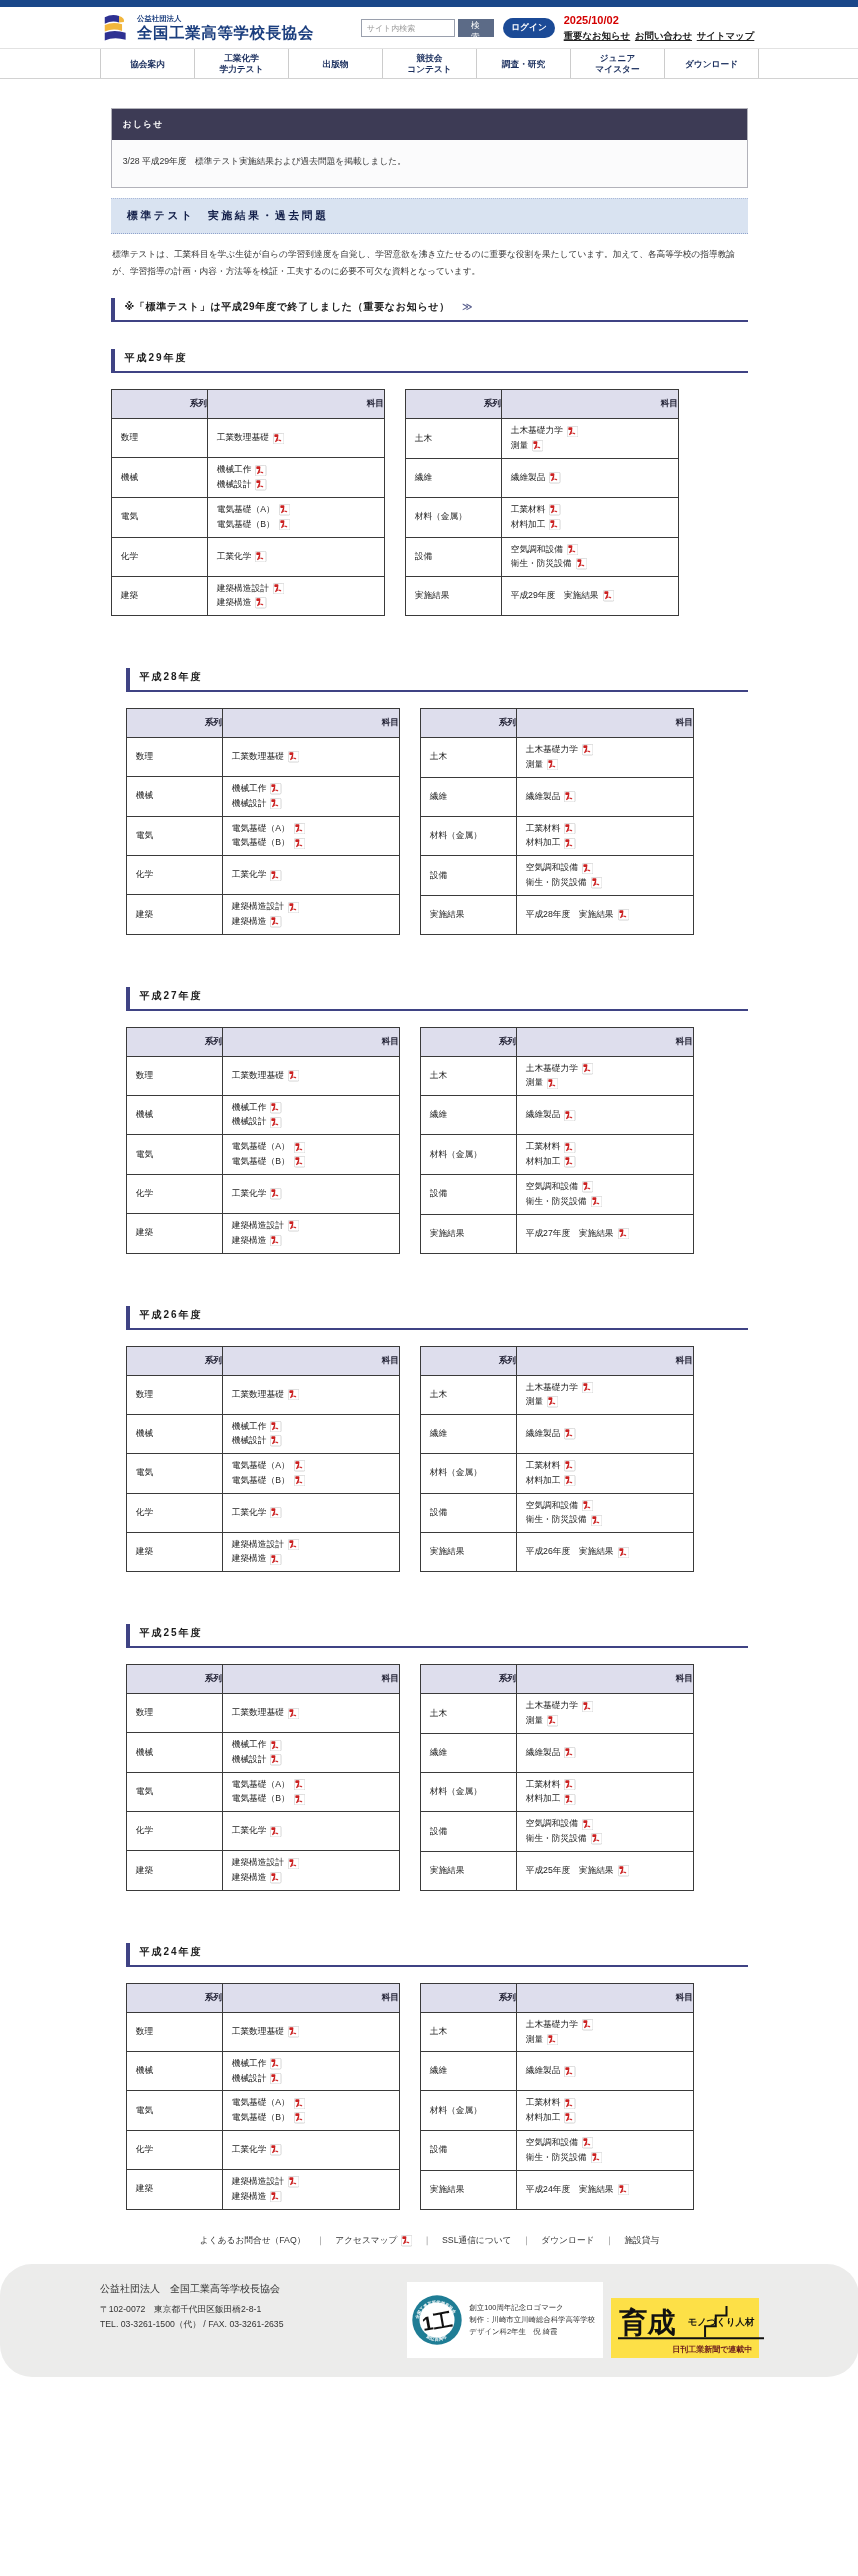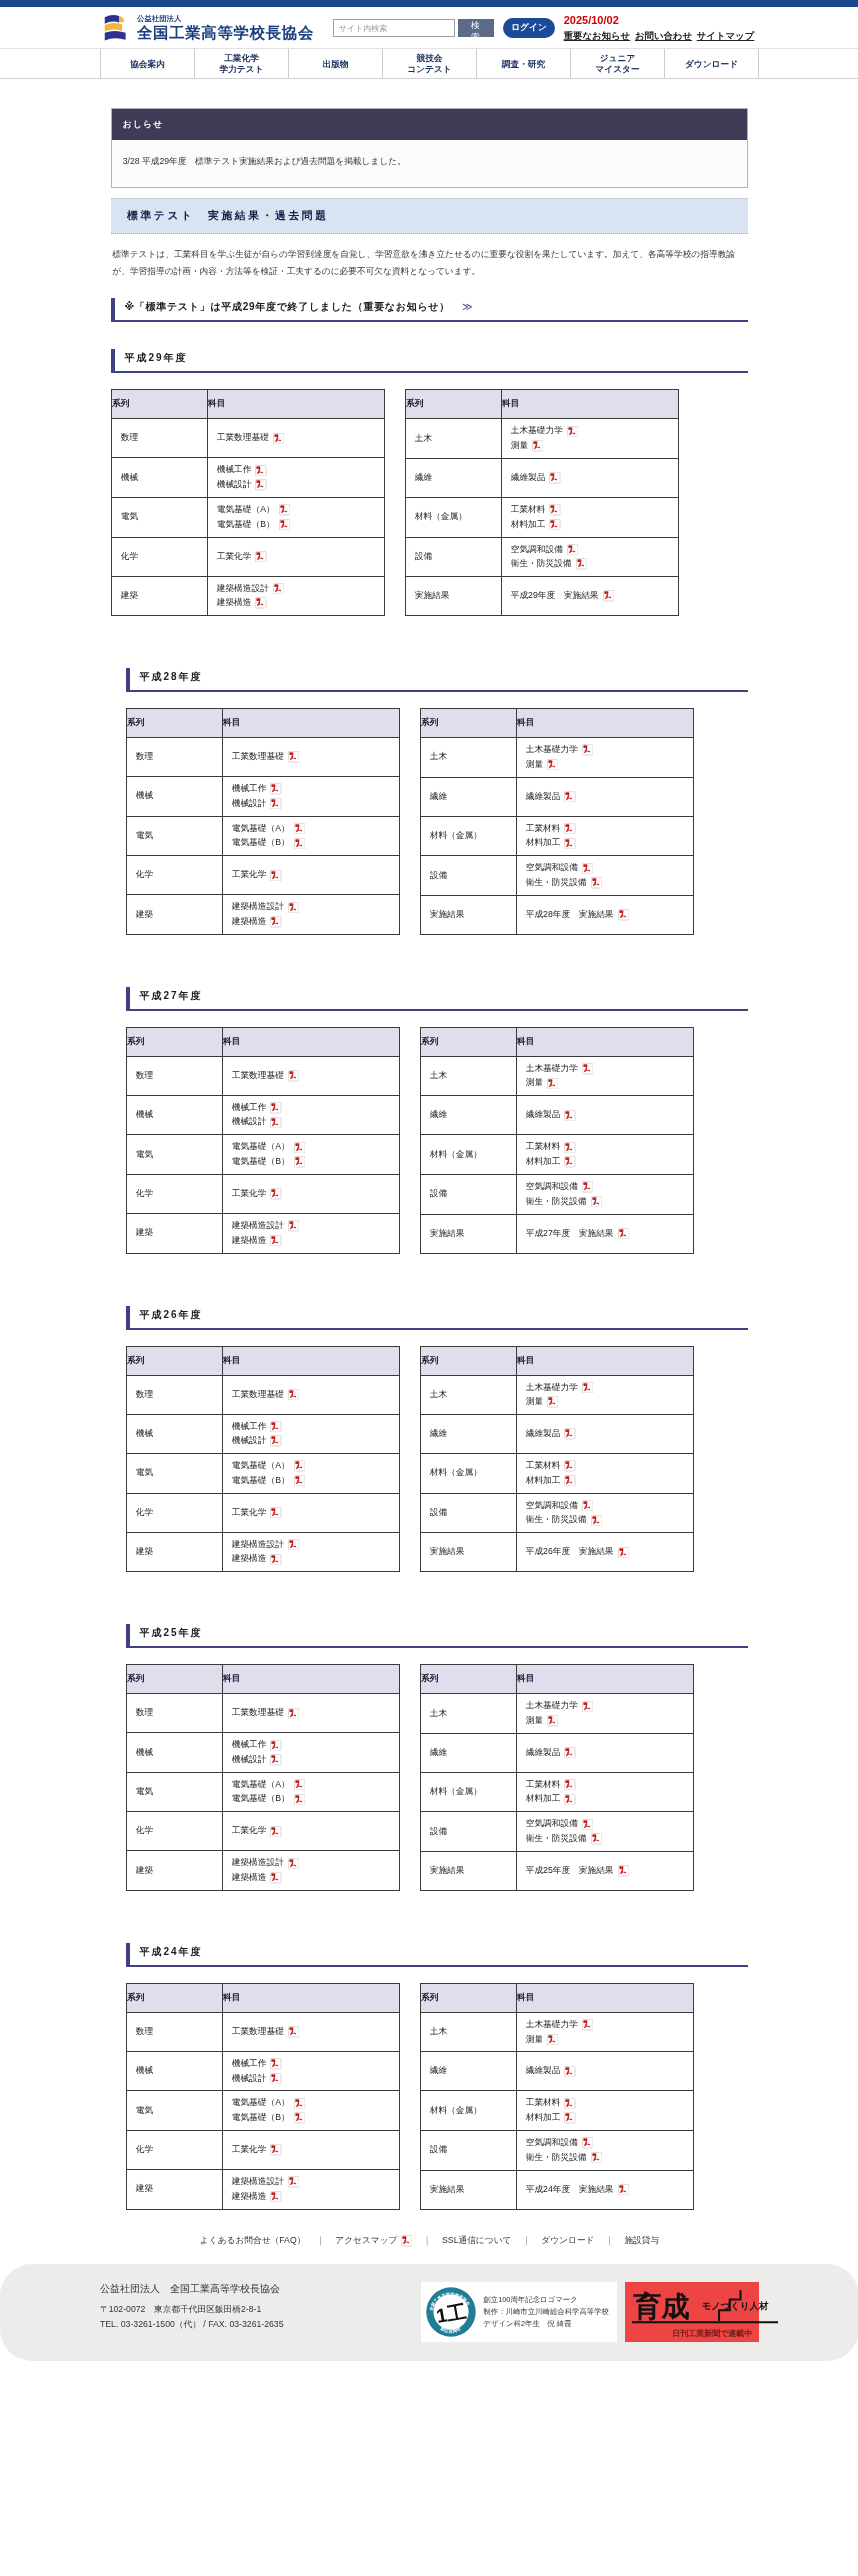--- a/index.html
+++ b/index.html
@@ -9,21 +9,21 @@
   
   .topbar { height:6.7px; background:#1a4789; }
   .site-header { width:659px; margin:0 auto; padding:6px 0 4.7px; display:flex; justify-content:space-between; align-items:center; }
   .brand { display:flex; align-items:center; gap:6px; }
   .brand-mark { width:31px; height:31px; }
   .brand-text { line-height:1.15; }
   .org-type { font-size:7.4px; font-weight:bold; color:#1b3e7e; }
   .org-name { font-size:15.4px; font-weight:bold; color:#1b3e7e; letter-spacing:0.7px; }
   .header-right { display:flex; align-items:center; gap:8.7px; }
   .search-box { display:flex; }
-  .search-input { width:122px; height:18px; border:0.7px solid #9aa0ad; padding:0 4.7px; font-size:8px; color:#555; font-family:Liberation Mono, monospace; }
+  .search-input { width:94px; height:18px; border:0.7px solid #9aa0ad; padding:0 4.7px; font-size:8px; color:#555; font-family:Liberation Mono, monospace; }
   .search-input::placeholder { color:#999; }
   .search-btn { height:18px; width:36px; margin-left:3.3px; background:#5c6b87; color:#fff; border:none; font-size:8.7px; letter-spacing:2px; font-family:inherit; cursor:pointer; }
   .login-btn { height:20px; width:52px; background:#1b4a96; color:#fff; border:none; border-radius:10.7px; font-size:8.7px; font-weight:bold; font-family:inherit; cursor:pointer; }
   .header-meta { line-height:1.35; }
   .header-date { color:#d40000; font-size:11px; font-weight:bold; }
   .quick-links a { color:#222; font-size:9.4px; font-weight:bold; text-decoration:underline; margin-right:4.7px; cursor:pointer; }
 
   
   .global-nav { border-top:0.7px solid #e2e2e2; border-bottom:0.7px solid #d2d2d2; }
   .global-nav ul { width:659px; margin:0 auto; padding:0; display:flex; list-style:none; }
@@ -47,38 +47,38 @@
   .imp-heading { margin-top:19px; }
   .imp-arrow { color:#5a608f; margin-left:12px; font-weight:bold; }
 
   .year-section { margin-top:27px; }
   .year-section + .year-section { margin-top:52px;margin-left:15px; }
   .year-heading { letter-spacing:2px; }
 
   .tables-row { display:flex; gap:20px; margin-top:16px; }
   table.subject-table { border-collapse:collapse; width:274px; table-layout:fixed; }
   .subject-table th, .subject-table td { border:0.7px solid #3a3a3a; }
-  .subject-table th { background:#dedeed; font-size:8.7px; color:#1d1d30; padding:8px 0; text-align:left; font-weight:bold; }
+  .subject-table th { background:#dedeed; font-size:8.7px; color:#1d1d30; padding:8px 0; text-align:right; font-weight:bold; }
   .subject-table td { font-size:8.7px; height:39px; padding:4.7px 5.3px 4.7px 8.7px; vertical-align:middle; color:#222; }
   .subject-line { display:flex; align-items:center; gap:4px; padding:1.3px 0; cursor:pointer; }
   .pdf-icon { width:11.4px; height:11.4px; flex:0 0 auto; }
 
   .footer-links { margin-top:25.4px; display:flex; justify-content:center; align-items:center; font-size:8.7px; color:#333; }
   .footer-links .flink { display:flex; align-items:center; gap:3.3px; cursor:pointer; }
   .footer-links .sep { margin:0 10.7px; color:#777; }
 
   
   .site-footer { margin-top:17.4px; background:#ececeb; padding:17.4px 0 19px;border-radius:32px; }
   .footer-inner { width:659px; margin:0 auto; display:flex; justify-content:space-between; align-items:flex-start; }
   .footer-org { font-size:10px; color:#333; margin-bottom:6px; }
   .footer-line { font-size:8.7px; color:#333; line-height:1.75; }
   .footer-logos { display:flex; gap:8px; align-items:stretch; }
   .logo100-box { background:#fff; padding:3.3px 8px 3.3px 4px; display:flex; align-items:center; gap:6.7px; }
   .logo100-caption { font-size:7.4px; line-height:1.6; color:#333; }
-  .ikusei-box { background:#ef4444; padding:4px 6.7px 2.7px; width:134px; }
+  .ikusei-box { background:#fde047; padding:4px 6.7px 2.7px; width:148px;margin-top:16px; }
   .ikusei-caption { font-family:"Liberation Serif","DejaVu Serif",serif; font-weight:bold; color:#6b1d1d; font-size:8px; text-align:right; padding-top:1.3px; }
   .bottom-space { height:267px; }
 </style>
 </head>
 <body>
 
 <div class="topbar"></div>
 
 <header class="site-header">
   <div class="brand">

